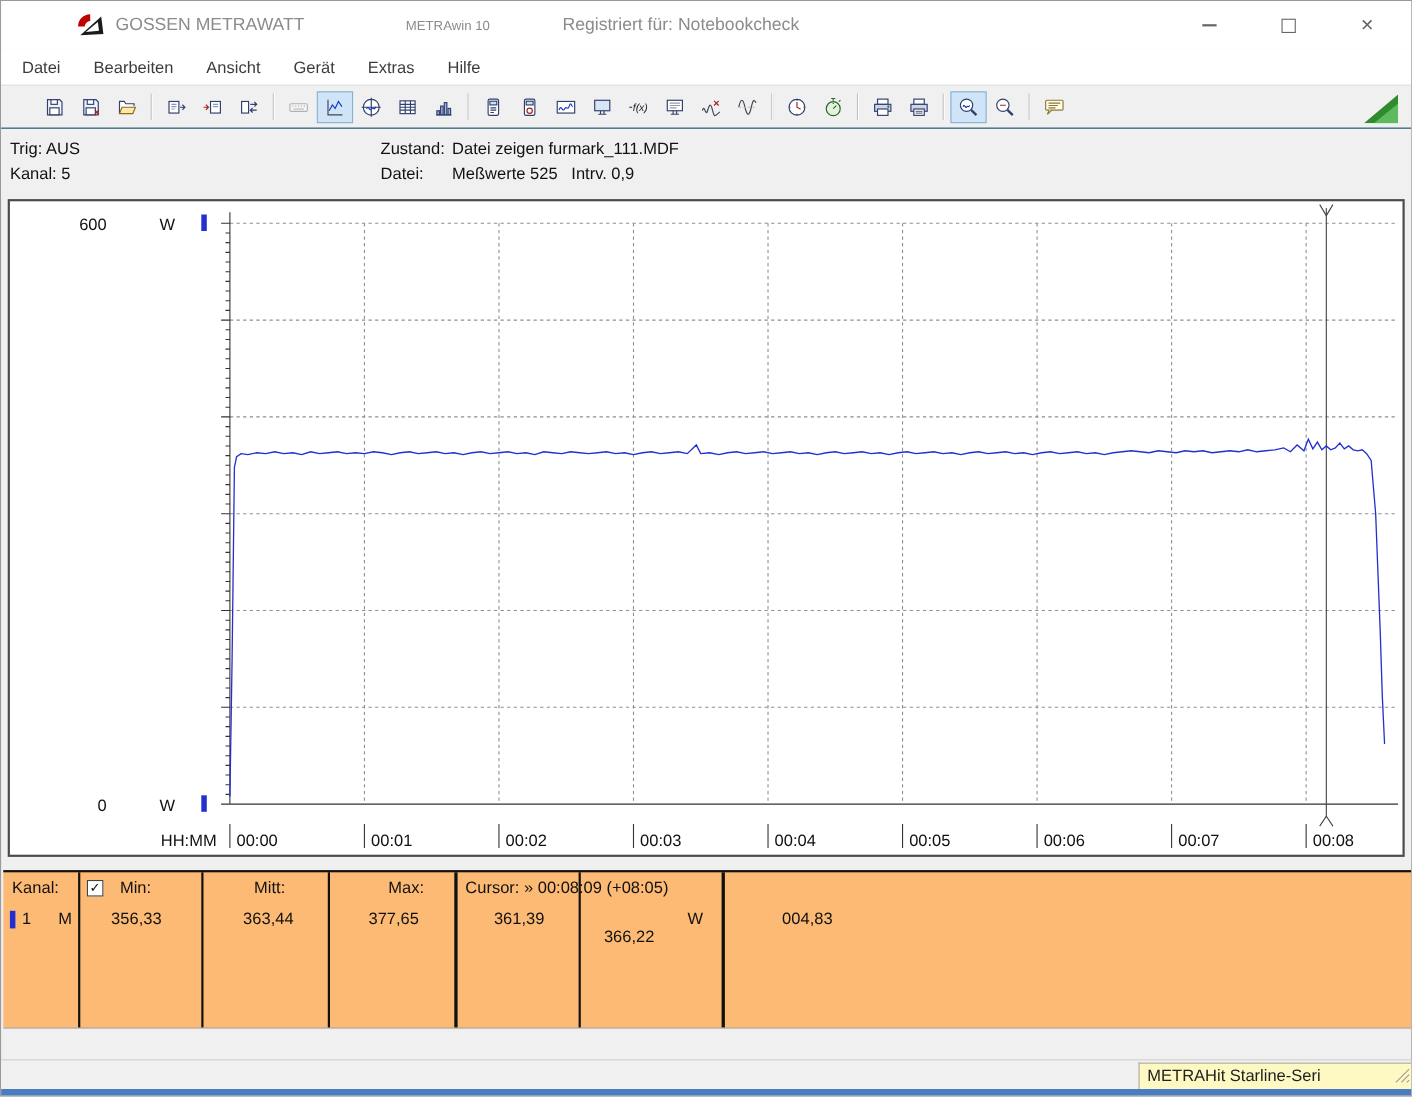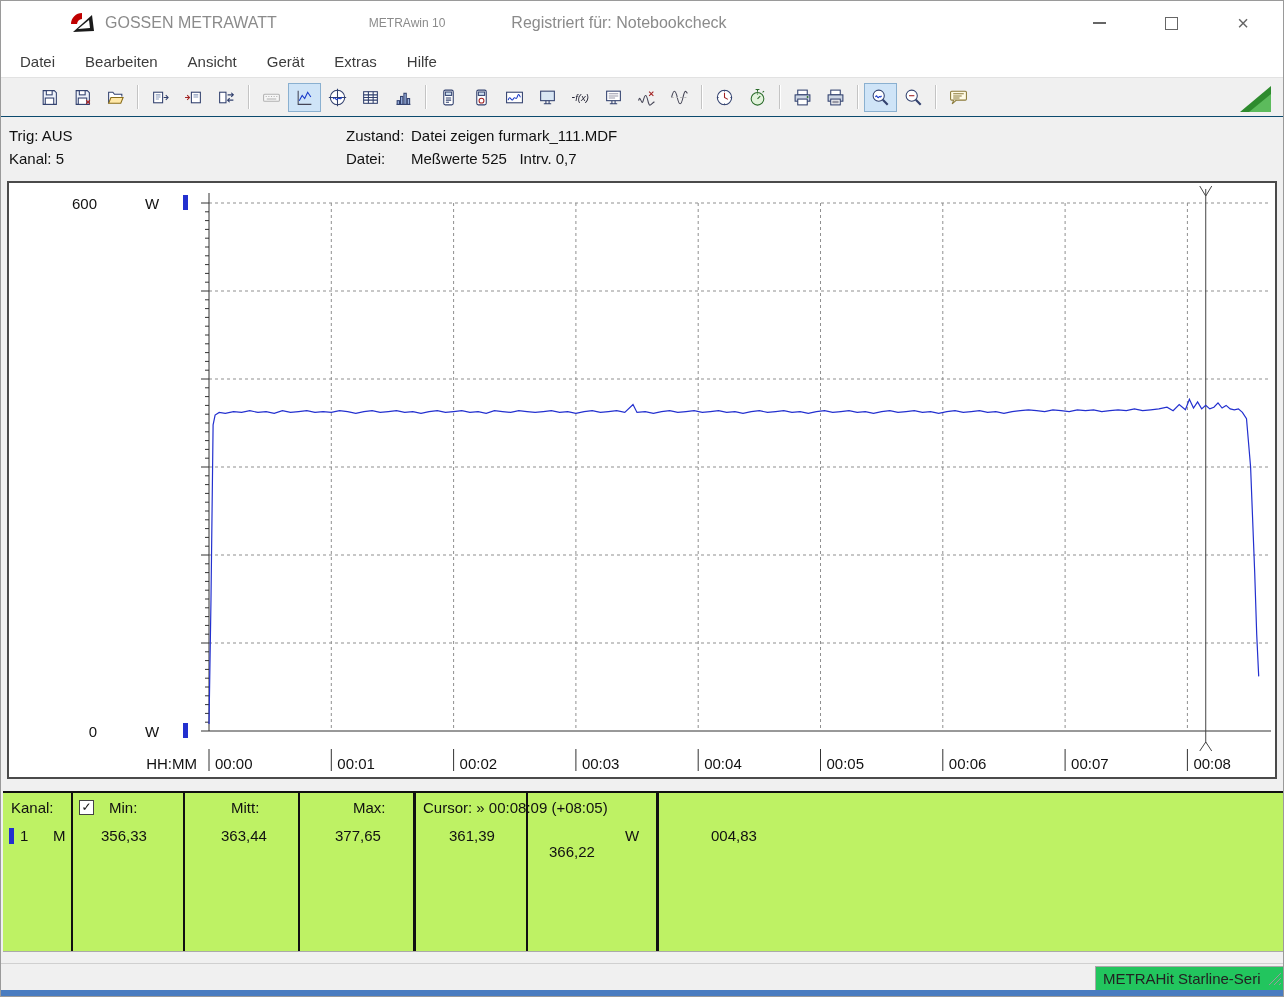--- a/index.html
+++ b/index.html
@@ -35,31 +35,31 @@
   .ip{position:absolute;white-space:pre;}
 
   
   .chartpanel{position:absolute;top:180px;left:6px;width:1270px;height:598px;background:#fff;border:2px solid #4a4a4a;box-sizing:border-box;}
   .grid{stroke:#8f8f8f;stroke-width:1;stroke-dasharray:3 3;}
   .axis{stroke:#333;stroke-width:1;}
   .cursorln{stroke:#444;stroke-width:1;}
   .xlab{font-size:15px;fill:#111;font-family:"Liberation Sans",sans-serif;}
 
   
-  .datatable{position:absolute;top:790px;left:2px;width:1280px;height:161px;background:#bef264;border-top:2px solid #111;border-bottom:1px solid #aaa;box-sizing:border-box;text-decoration:underline;}
+  .datatable{position:absolute;top:790px;left:2px;width:1280px;height:144px;background:#fdba74;border-top:2px solid #111;border-bottom:1px solid #aaa;box-sizing:border-box;text-decoration:underline;}
   .vline{position:absolute;top:0;bottom:0;background:#111;}
   .th{position:absolute;top:6px;font-size:15px;color:#111;white-space:pre;}
   .td{position:absolute;top:34px;font-size:15px;color:#111;white-space:pre;}
   .checkbox{position:absolute;left:76px;top:7px;width:13px;height:13px;background:#fff;border:1px solid #444;font-size:12px;line-height:13px;text-align:center;color:#111;}
   .checkbox.checked::after{content:"\2713";}
   .chmark{position:absolute;left:6px;top:35px;width:5px;height:16px;}
 
   
   .statusbar{position:absolute;top:962px;left:0;right:0;height:27px;background:#f0f0f0;border-top:1px solid #d0d0d0;}
-  .devicebox{position:absolute;right:0;top:2px;width:188px;height:24px;border-top:1px solid #a8a8a8;border-left:1px solid #a8a8a8;background:#22c55e;font-size:15px;color:#222;padding:3px 0 0 7px;box-sizing:border-box;white-space:nowrap;overflow:hidden;}
+  .devicebox{position:absolute;right:0;top:2px;width:248px;height:24px;border-top:1px solid #a8a8a8;border-left:1px solid #a8a8a8;background:#fef9c3;font-size:15px;color:#222;padding:3px 0 0 7px;box-sizing:border-box;white-space:nowrap;overflow:hidden;}
   .grip{position:absolute;right:1px;bottom:1px;}
   .bottomedge{position:absolute;top:989px;left:0;right:0;height:8px;background:#4a7cc0;}
 </style>
 </head>
 <body>
 
 <div class="window">
 
   <div class="titlebar">
     <span class="logo">
@@ -288,21 +288,21 @@
       </svg>
     </span>
   </div>
 
   <div class="infopanel">
     <span class="ip" style="left:8px;top:8px;">Trig: AUS</span>
     <span class="ip" style="left:8px;top:31px;">Kanal: 5</span>
     <span class="ip" style="left:345px;top:8px;">Zustand:</span>
     <span class="ip" style="left:410px;top:8px;">Datei zeigen furmark_111.MDF</span>
     <span class="ip" style="left:345px;top:31px;">Datei:</span>
-    <span class="ip" style="left:410px;top:31px;">Meßwerte 525   Intrv. 0,7</span>
+    <span class="ip" style="left:410px;top:31px;">Meßwerte 525   Intrv. 0,9</span>
   </div>
 
   <div class="chartpanel">
     <svg id="chart-svg" width="1266" height="594">
         <line x1="200" y1="460" x2="1262" y2="460" class="grid"></line>
         <line x1="200" y1="372" x2="1262" y2="372" class="grid"></line>
         <line x1="200" y1="284" x2="1262" y2="284" class="grid"></line>
         <line x1="200" y1="196" x2="1262" y2="196" class="grid"></line>
         <line x1="200" y1="108" x2="1262" y2="108" class="grid"></line>
         <line x1="200" y1="20" x2="1262" y2="20" class="grid"></line>

